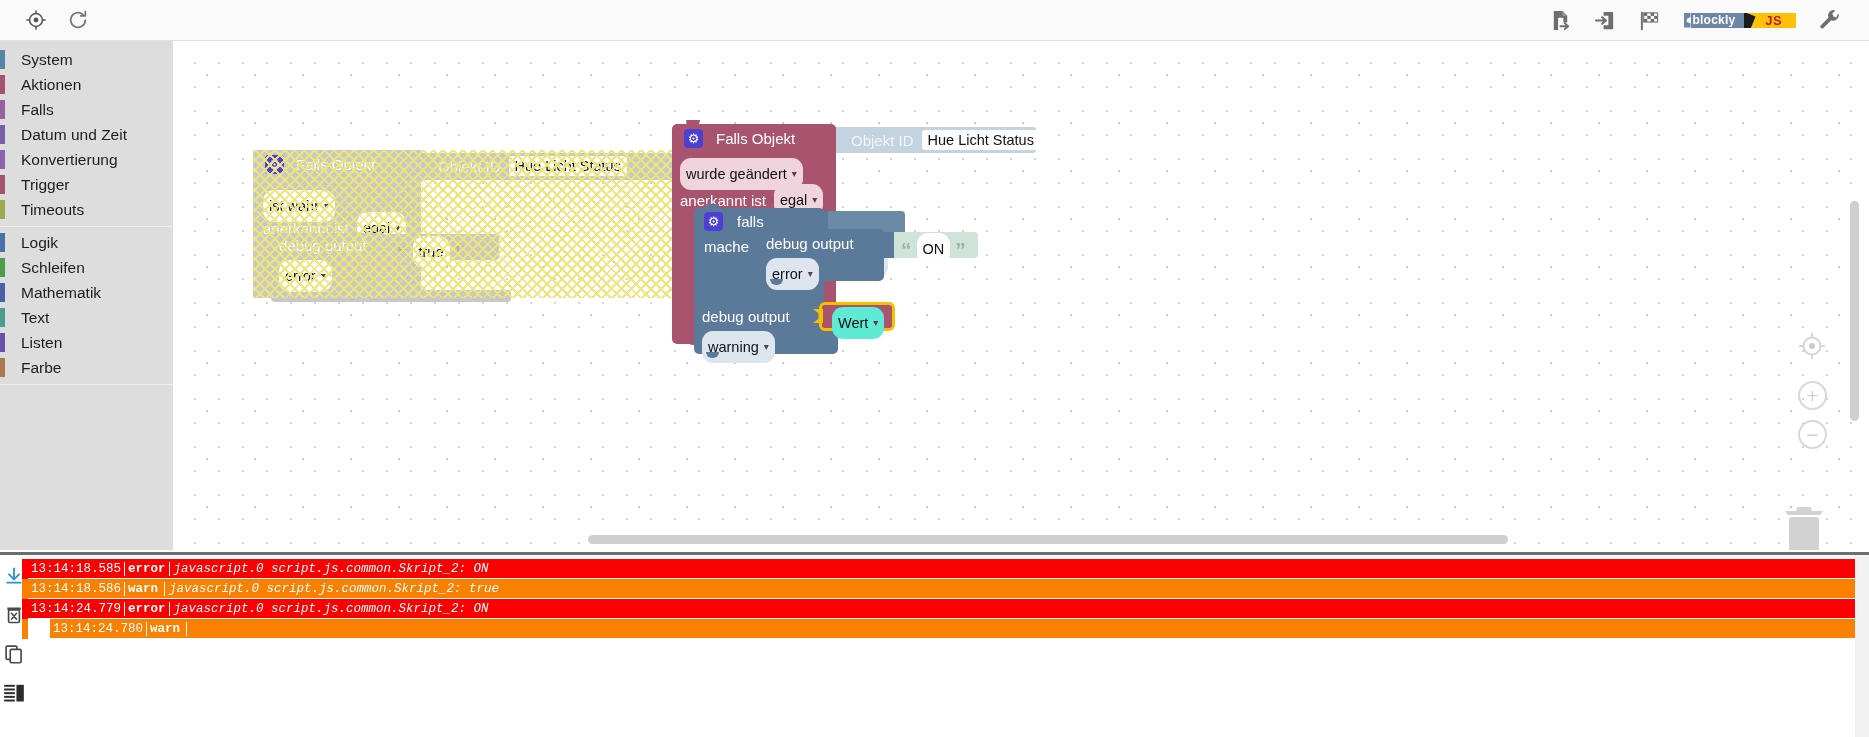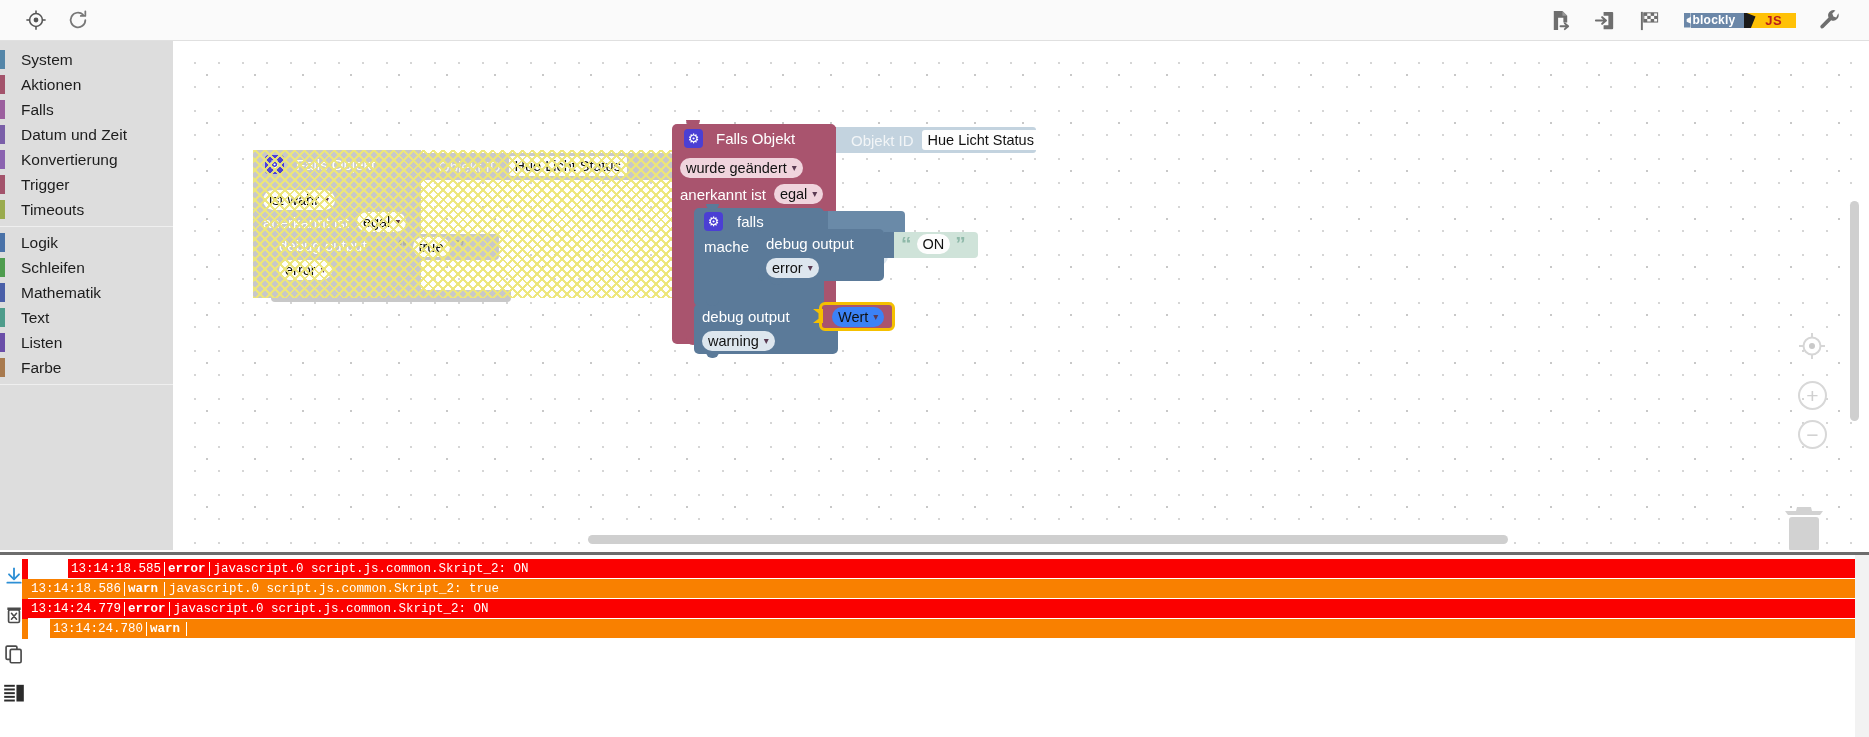--- a/index.html
+++ b/index.html
@@ -67,21 +67,21 @@
       radial-gradient(circle, #c8c8c8 0.9px, transparent 1.1px),
       radial-gradient(circle, #d4d4d4 0.7px, transparent 0.9px);
     background-size: 48px 48px, 24px 24px;
     background-position: 10px 10px, 10px 10px;
     overflow: hidden;
   }
   .blk-label { color: #ffffff; font-size: 15px; white-space: nowrap; }
   .field {
     display: inline-flex; align-items: center; background: #fdfdfd;
     border-radius: 11px; padding: 1px 6px; font-size: 14.5px; color: #111;
-    white-space: nowrap; height: 20px;
+    white-space: nowrap; height: 32px;
   }
   .field.dd::after {
     content: "▾"; font-size: 10px; margin-left: 5px; color: #5a3a52; line-height: 1;
   }
   .field-plain {
     display: inline-flex; align-items: center; background: #fdfdfd;
     border-radius: 3px; padding: 1px 6px; font-size: 14.5px; color: #111;
     white-space: nowrap; height: 20px;
   }
   .gear {
@@ -128,21 +128,21 @@
   }
   .log-tools .lt { cursor: pointer; width: 22px; height: 22px; display:flex; align-items:center; justify-content:center;}
   .log-rows { position: absolute; left: 28px; top: 4px; right: 0; }
   .log-row {
     display: flex; align-items: center; height: 19px;
     font-family: "Liberation Mono", monospace; font-size: 12.5px;
     color: #ffffff; margin-bottom: 1px;
   }
   .lr-time { padding: 0 3px; border-right: 1px solid #ffffff; min-width: 96px; text-align: left; }
   .lr-sev  { padding: 0 3px; border-right: 1px solid #ffffff; min-width: 40px; font-weight: bold; }
-  .lr-msg  { padding: 0 4px; flex: 1; }
+  .lr-msg  { padding: 0 4px; flex: 1; font-style: italic; }
   .gutter-bar { position: absolute; left: 22px; top: 4px; width: 6px; }
   .gutter-seg { height: 20px; }
   .scroll-right {
     position: absolute; right: 0; top: 0; width: 14px; height: 185px; background: #f2f2f2;
   }
 </style>
 </head>
 <body>
 
 <div id="app">
@@ -388,21 +388,21 @@
       <div style="position:absolute; left:112px; top:155px; width:13px; height:6px; background:#5b7a99; border-radius:0 0 7px 7px;"></div>
 
       <div style="position:absolute; left:36px; top:180px; width:144px; height:50px; background:#5b7a99; border-radius:5px;"></div>
       <div style="position:absolute; left:48px; top:176px; width:13px; height:6px; background:#5b7a99; border-radius:0 0 7px 7px;"></div>
       <div style="position:absolute; left:44px; top:184px;">
         <span class="blk-label">debug output</span>
       </div>
 
       <div style="position:absolute; left:161px; top:178px; width:76px; height:29px;
                   border:3px solid #f5c000; border-radius:6px; background:#a9546e;">
-        <span class="field dd" style="background:#3b82f6; position:absolute; left:10px; top:2px;">Wert</span>
+        <span class="field dd" style="background:#5eead4; position:absolute; left:10px; top:2px;">Wert</span>
       </div>
       <div style="position:absolute; left:155px; top:185px; width:10px; height:14px; background:#f5c000;
                   clip-path: polygon(0 0, 100% 0, 100% 100%, 0 100%, 55% 70%, 55% 30%);"></div>
 
       <div style="position:absolute; left:44px; top:207px;">
         <span class="field dd" style="background:#dde6ee;">warning</span>
       </div>
       <div style="position:absolute; left:48px; top:228px; width:13px; height:6px; background:#5b7a99; border-radius:0 0 7px 7px;"></div>
     </div>
 
@@ -464,21 +464,21 @@
             <rect x="0" y="10" width="13" height="2.4"></rect>
             <rect x="0" y="14.5" width="13" height="2.4"></rect>
             <rect x="0" y="19" width="13" height="2.4"></rect>
             <rect x="15" y="1" width="9" height="20.4"></rect>
           </g>
         </svg>
       </div>
     </div>
 
     <div class="log-rows">
-      <div class="log-row" style="background:#fb0000;margin-left:40px;">
+      <div class="log-row" style="background:#fb0000;">
         <span class="lr-time">13:14:18.585</span>
         <span class="lr-sev">error</span>
         <span class="lr-msg">javascript.0 script.js.common.Skript_2: ON</span>
       </div>
       <div class="log-row" style="background:#f98000;">
         <span class="lr-time">13:14:18.586</span>
         <span class="lr-sev">warn</span>
         <span class="lr-msg">javascript.0 script.js.common.Skript_2: true</span>
       </div>
       <div class="log-row" style="background:#fb0000;">

